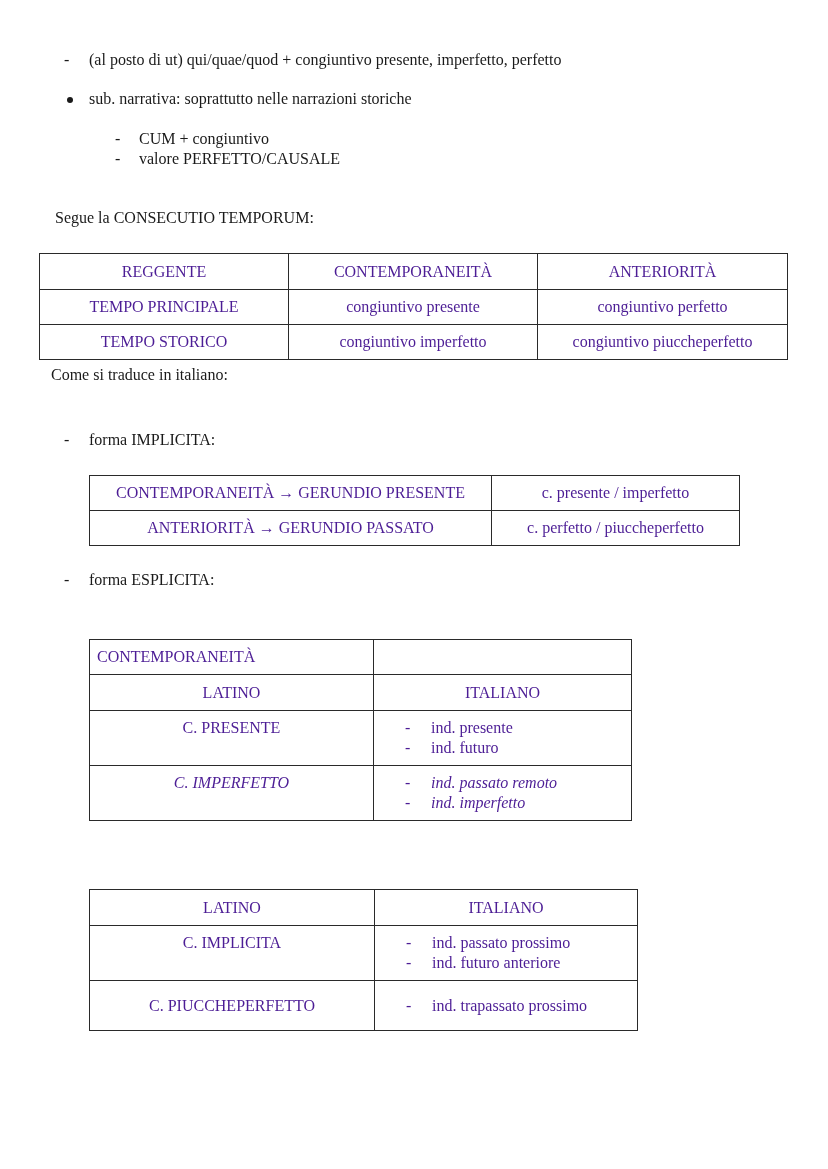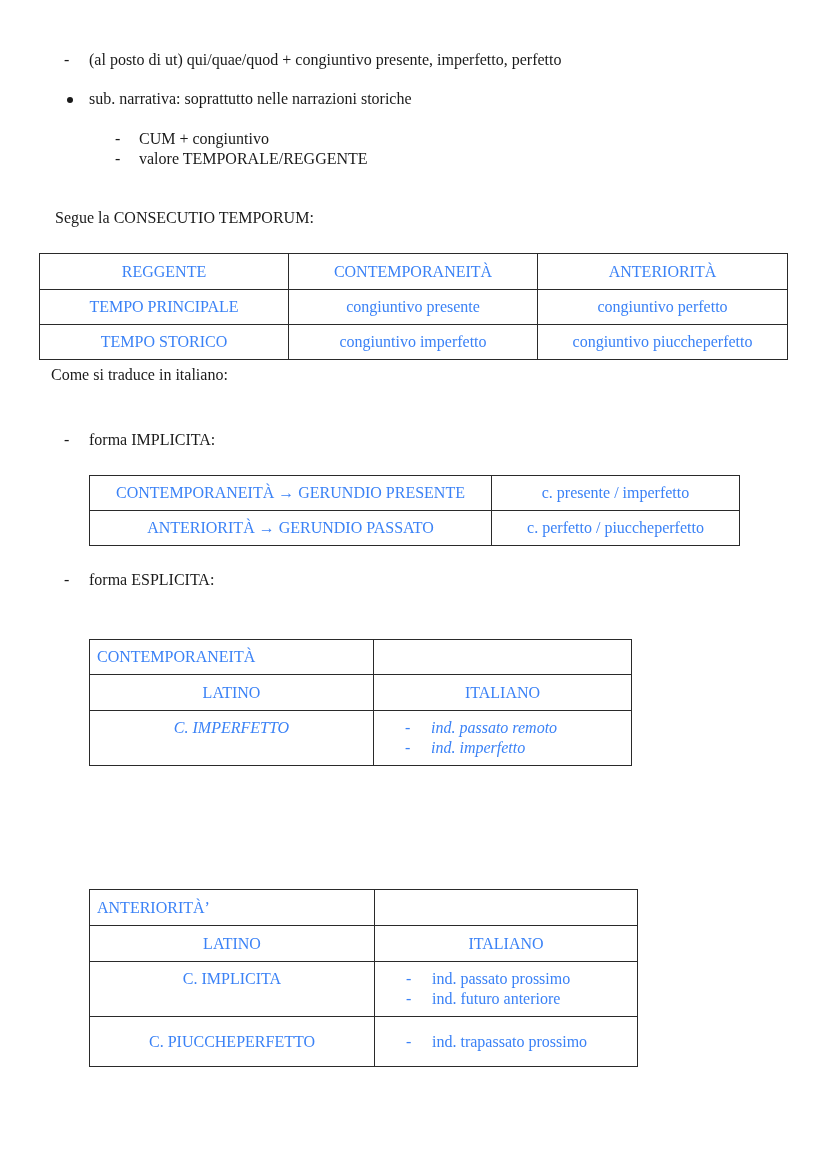--- a/index.html
+++ b/index.html
@@ -8,21 +8,21 @@
       font-family: "Liberation Serif", "DejaVu Serif", serif;
       color: #1a1a1a; font-size: 16px;
     }
     .abs { position: absolute; white-space: nowrap; line-height: 20px; }
     .bullet-dot {
       position: absolute; width: 6px; height: 6px; border-radius: 50%;
       background: #1a1a1a;
     }
     table {
       position: absolute; border-collapse: collapse; table-layout: fixed;
-      font-family: "Liberation Serif", "DejaVu Serif", serif; font-size: 16px; color: #3b82f6;
+      font-family: "Liberation Serif", "DejaVu Serif", serif; font-size: 16px; color: #4c1d95;
     }
     td {
       border: 1.5px solid #2a2a2a; padding: 0; text-align: center; vertical-align: middle;
       line-height: 20px; white-space: nowrap;
     }
     td.left { text-align: left; padding-left: 7px; }
     td.top { vertical-align: top; padding-top: 7px; }
     .cell-list { text-align: left; padding-left: 31px; vertical-align: top; padding-top: 7px; }
     .cell-list .li { position: relative; padding-left: 26px; }
     .cell-list .li .d { position: absolute; left: 0; }
@@ -32,21 +32,21 @@
 
 <span class="abs" style="left:64px; top:50px;">-</span>
 <span class="abs" style="left:89px; top:50px;">(al posto di ut) qui/quae/quod + congiuntivo presente, imperfetto, perfetto</span>
 
 <span class="bullet-dot" style="left:67px; top:97px;"></span>
 <span class="abs" style="left:89px; top:89px;">sub. narrativa: soprattutto nelle narrazioni storiche</span>
 
 <span class="abs" style="left:115px; top:129px;">-</span>
 <span class="abs" style="left:139px; top:129px;">CUM + congiuntivo</span>
 <span class="abs" style="left:115px; top:149px;">-</span>
-<span class="abs" style="left:139px; top:149px;">valore TEMPORALE/REGGENTE</span>
+<span class="abs" style="left:139px; top:149px;">valore PERFETTO/CAUSALE</span>
 
 <span class="abs" style="left:55px; top:208px;">Segue la CONSECUTIO TEMPORUM:</span>
 
 <table style="left:39px; top:253px; width:748px;">
   <colgroup>
       <col style="width:249px">
       <col style="width:249px">
       <col style="width:250px">
     </colgroup>
   <tbody>
@@ -100,40 +100,43 @@
     </colgroup>
   <tbody>
       <tr style="height:35px;">
     <td class="left">CONTEMPORANEITÀ</td>
     <td></td>
   </tr>
   <tr style="height:36px;">
     <td>LATINO</td>
     <td>ITALIANO</td>
   </tr>
+  <tr style="height:55px;">
+    <td class="top">C. PRESENTE</td>
+    <td class="cell-list">
+      <div class="li"><span class="d">-</span><span>ind. presente</span></div>
+      <div class="li"><span class="d">-</span><span>ind. futuro</span></div>
+    </td>
+  </tr>
   <tr style="height:55px;font-style:italic;">
     <td class="top">C. IMPERFETTO</td>
     <td class="cell-list">
       <div class="li"><span class="d">-</span><span>ind. passato remoto</span></div>
       <div class="li"><span class="d">-</span><span>ind. imperfetto</span></div>
     </td>
   </tr>
 </tbody>
   </table>
 
 <table style="left:89px; top:889px; width:548px;">
   <colgroup>
       <col style="width:285px">
       <col style="width:263px">
     </colgroup>
   <tbody>
-      <tr style="height:36px;">
-    <td class="left">ANTERIORITÀ’</td>
-    <td></td>
-  </tr>
   <tr style="height:36px;">
     <td>LATINO</td>
     <td>ITALIANO</td>
   </tr>
   <tr style="height:55px;">
     <td class="top">C. IMPLICITA</td>
     <td class="cell-list">
       <div class="li"><span class="d">-</span><span>ind. passato prossimo</span></div>
       <div class="li"><span class="d">-</span><span>ind. futuro anteriore</span></div>
     </td>

